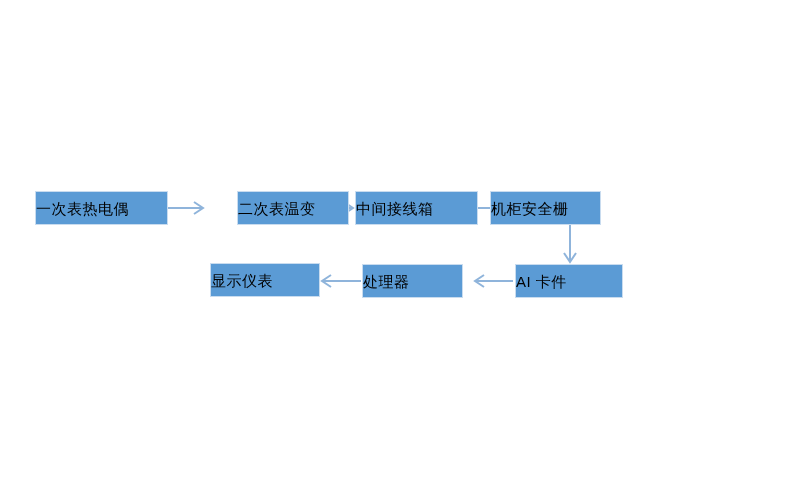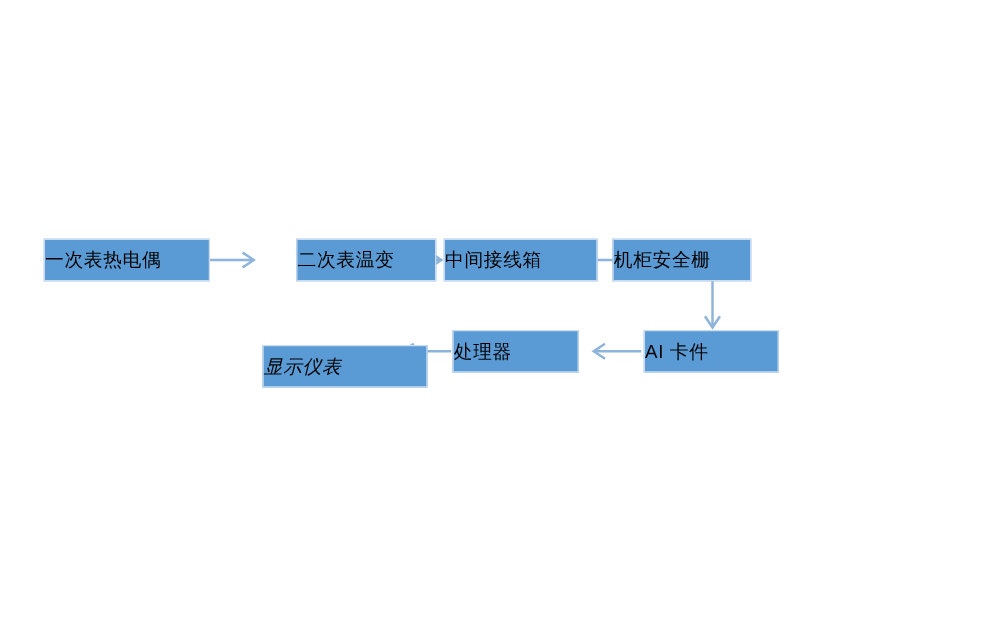--- a/index.html
+++ b/index.html
@@ -114,17 +114,17 @@
   </div>
 
   <div class="node" style="left:515px; top:264px; width:108px; height:34px;">
     <span class="node-label">AI 卡件</span>
   </div>
 
   <div class="node" style="left:362px; top:264px; width:101px; height:34px;">
     <span class="node-label">处理器</span>
   </div>
 
-  <div class="node" style="left:210px; top:276px; width:132px; height:34px;font-style:italic;">
+  <div class="node" style="left:210px; top:263px; width:110px; height:34px;">
     <span class="node-label">显示仪表</span>
   </div>
 
 </div>
 
 </body></html>

